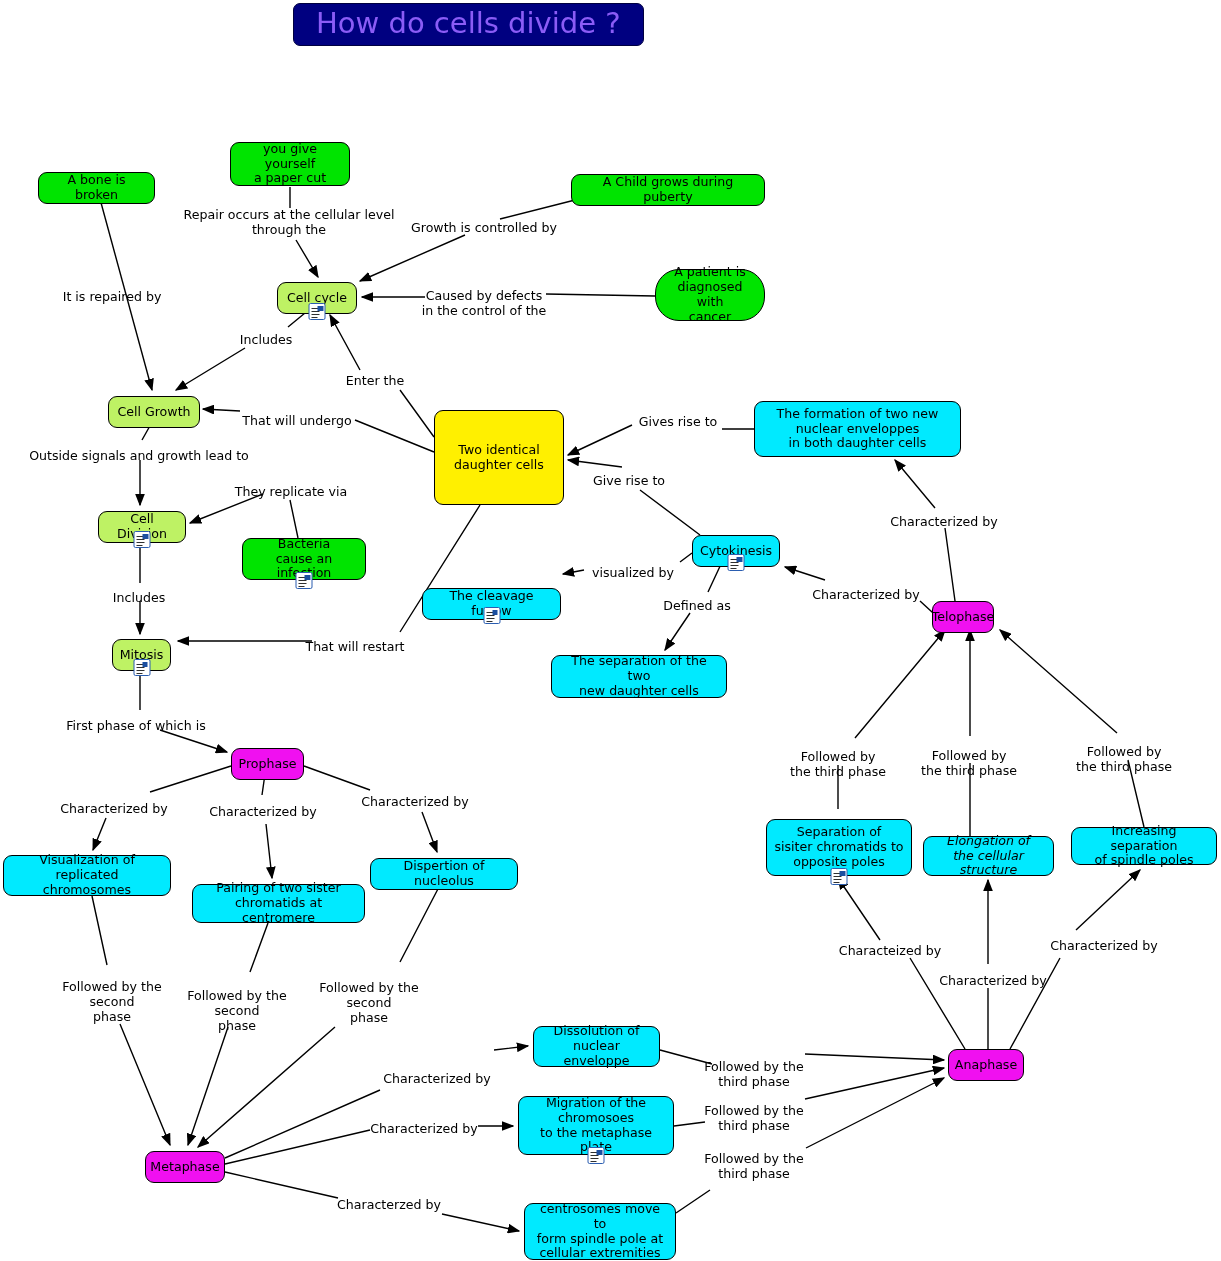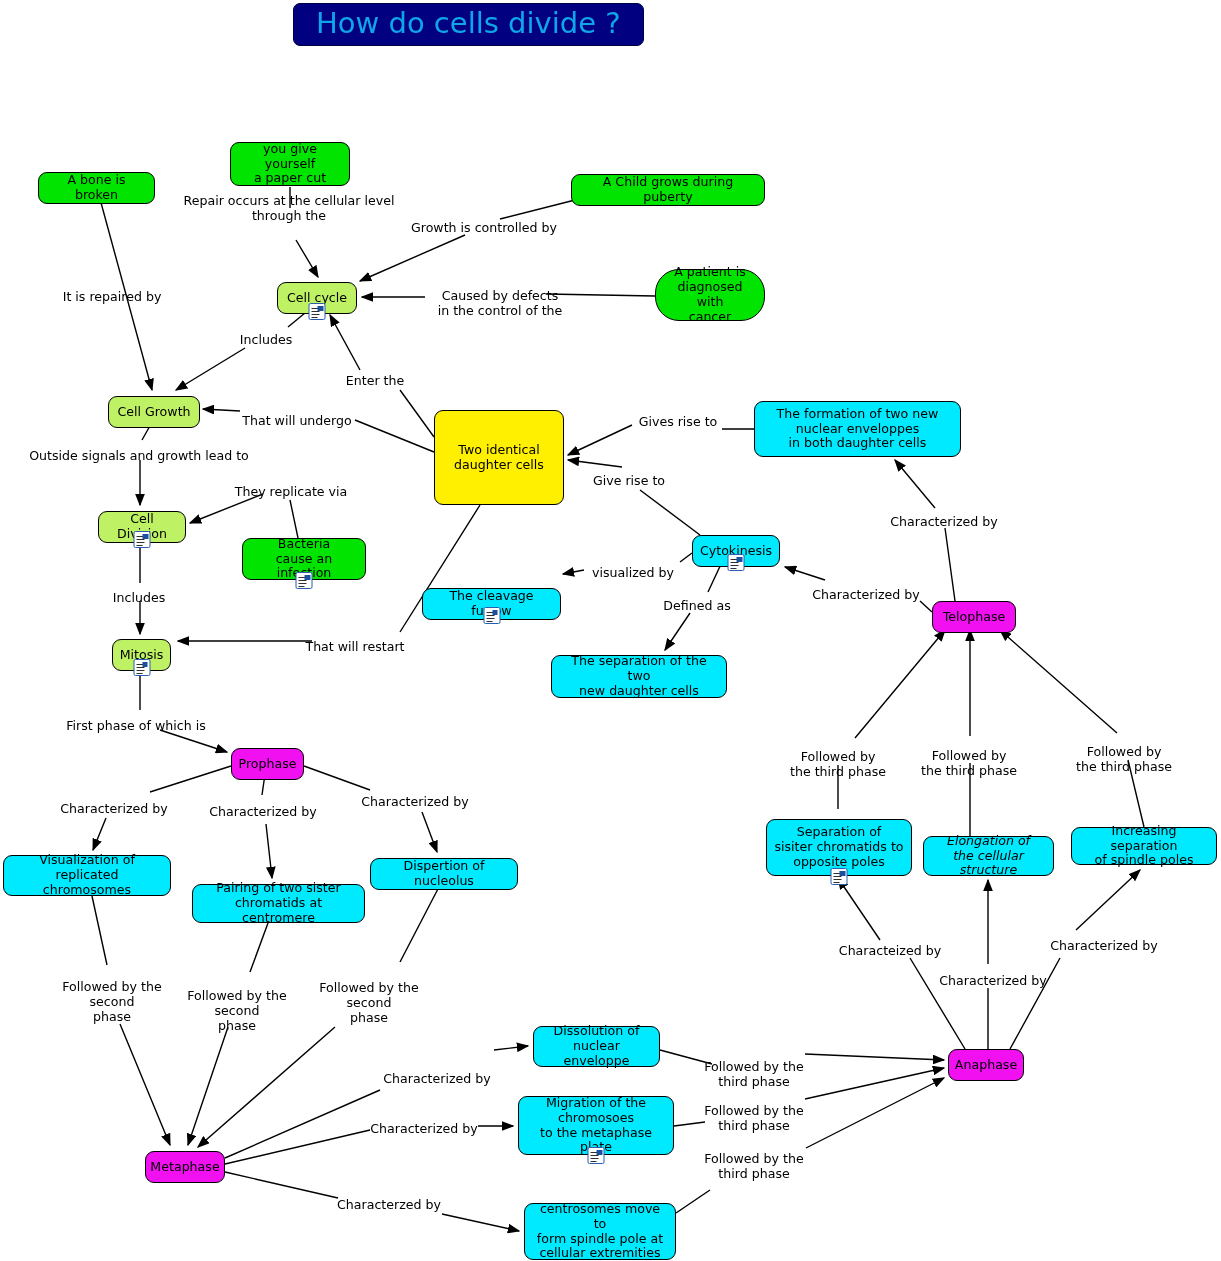--- a/index.html
+++ b/index.html
@@ -21,21 +21,21 @@
     position: absolute;
     left: 0;
     top: 0;
     width: 1221px;
     height: 1261px;
     pointer-events: none;
   }
   .title-box {
     position: absolute;
     background: #000080;
-    color: #0ea5e9;
+    color: #8b5cf6;
     border: 1px solid #000040;
     border-radius: 7px;
     font-size: 29px;
     line-height: 1.05;
     padding: 4px 22px 7px 22px;
     white-space: nowrap;
     font-family: "DejaVu Sans", sans-serif;
   }
   .node {
     position: absolute;
@@ -210,21 +210,21 @@
         <i class="l2"></i>
         <i class="l3"></i>
         <i class="l4"></i>
         <b></b>
       </div>
       <div class="node cyan" style="left: 551px; top: 655px; width: 176px; height: 43px;"><span>The separation of the two
 new daughter cells</span></div>
       <div class="node cyan" style="left: 754px; top: 401px; width: 207px; height: 56px;"><span>The formation of two new
 nuclear enveloppes
 in both daughter cells</span></div>
-      <div class="node magenta" style="left: 932px; top: 601px; width: 84px; height: 27px; align-items: center;"><span>Telophase</span></div>
+      <div class="node magenta" style="left: 932px; top: 601px; width: 62px; height: 27px; align-items: center;"><span>Telophase</span></div>
       <div class="node magenta" style="left: 231px; top: 748px; width: 73px; height: 26px;"><span>Prophase</span></div>
       <div class="node cyan" style="left: 3px; top: 855px; width: 168px; height: 41px;"><span>Visualization of replicated
 chromosomes</span></div>
       <div class="node cyan" style="left: 192px; top: 884px; width: 173px; height: 39px;"><span>Pairing of two sister
 chromatids at centromere</span></div>
       <div class="node cyan" style="left: 370px; top: 858px; width: 148px; height: 27px;"><span>Dispertion of nucleolus</span></div>
       <div class="node cyan" style="left: 766px; top: 819px; width: 146px; height: 57px;"><span>Separation of
 sisiter chromatids to
 opposite poles</span></div>
       <div class="doc-icon" style="left: 839px; top: 868px;">
@@ -250,25 +250,25 @@
         <i class="l3"></i>
         <i class="l4"></i>
         <b></b>
       </div>
       <div class="node cyan" style="left: 524px; top: 1203px; width: 152px; height: 57px;"><span>centrosomes move to
 form spindle pole at
 cellular extremities</span></div>
       <div class="node magenta" style="left: 145px; top: 1151px; width: 80px; height: 26px;"><span>Metaphase</span></div>
     </div>
   <div id="label-layer">
-      <div class="link-label" style="left: 289px; top: 194px;">Repair occurs at the cellular level
+      <div class="link-label" style="left: 289px; top: 208px;">Repair occurs at the cellular level
 through the</div>
       <div class="link-label" style="left: 484px; top: 221px;">Growth is controlled by</div>
       <div class="link-label" style="left: 112px; top: 290px;">It is repaired by</div>
-      <div class="link-label" style="left: 484px; top: 289px; margin-left: 16px;">Caused by defects
+      <div class="link-label" style="left: 484px; top: 289px;">Caused by defects
 in the control of the</div>
       <div class="link-label" style="left: 266px; top: 333px;">Includes</div>
       <div class="link-label" style="left: 375px; top: 374px;">Enter the</div>
       <div class="link-label" style="left: 297px; top: 414px;">That will undergo</div>
       <div class="link-label" style="left: 139px; top: 449px;">Outside signals and growth lead to</div>
       <div class="link-label" style="left: 291px; top: 485px;">They replicate via</div>
       <div class="link-label" style="left: 139px; top: 591px;">Includes</div>
       <div class="link-label" style="left: 355px; top: 640px;">That will restart</div>
       <div class="link-label" style="left: 678px; top: 415px;">Gives rise to</div>
       <div class="link-label" style="left: 629px; top: 474px;">Give rise to</div>

